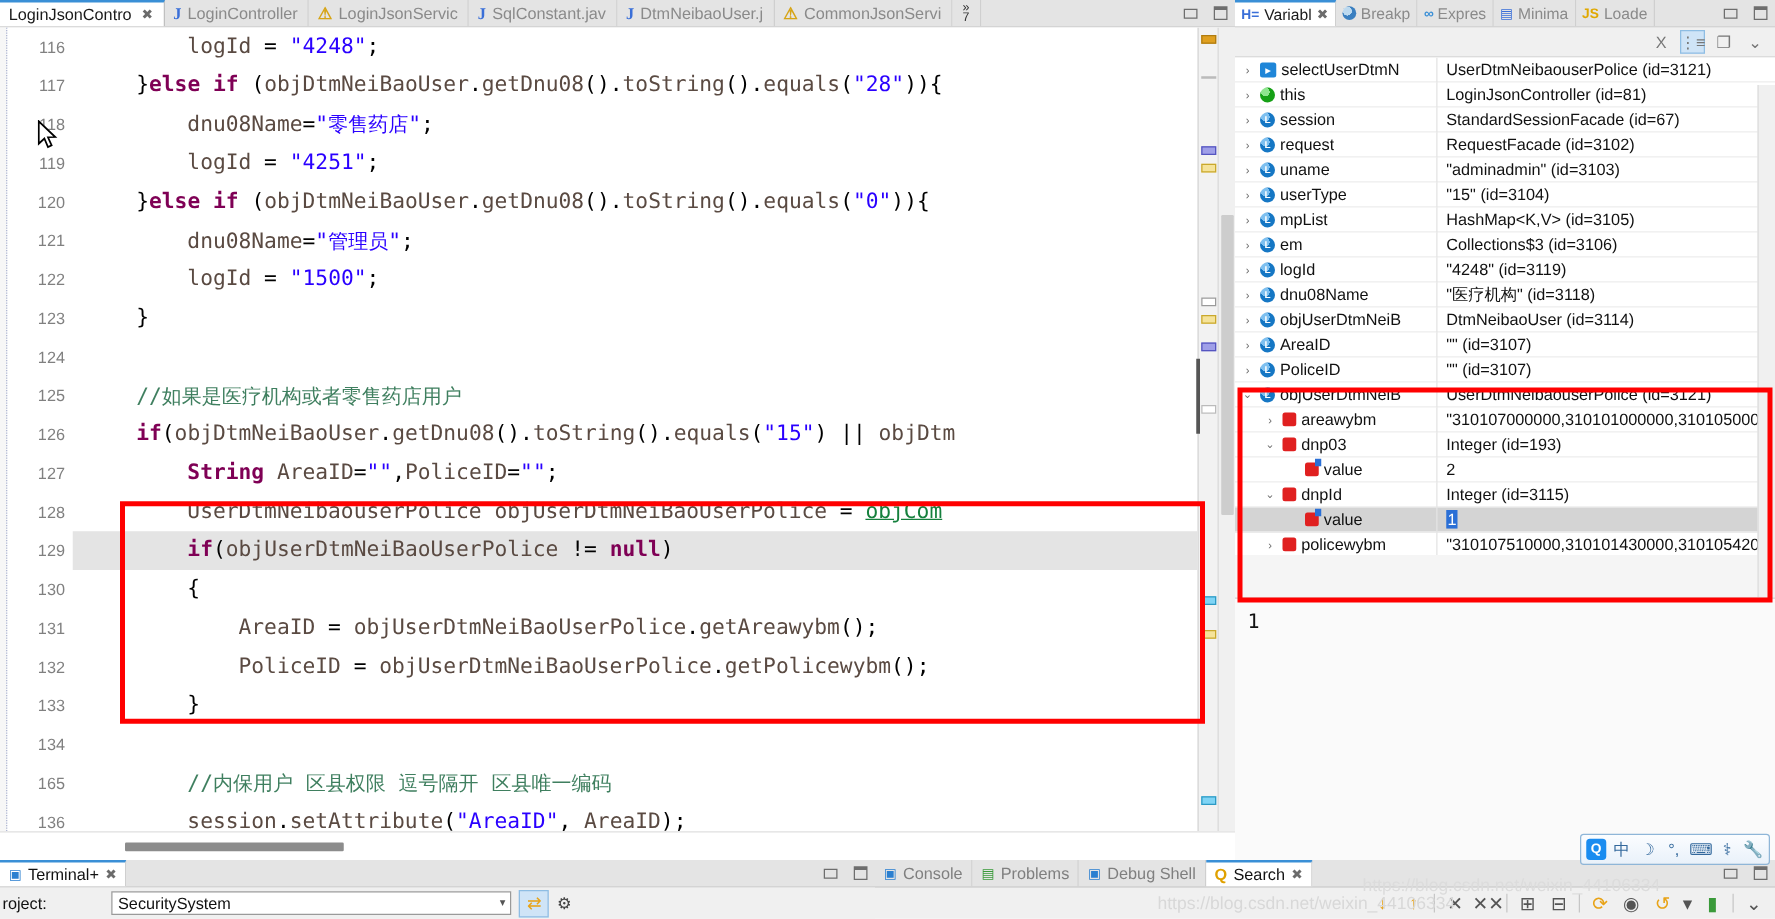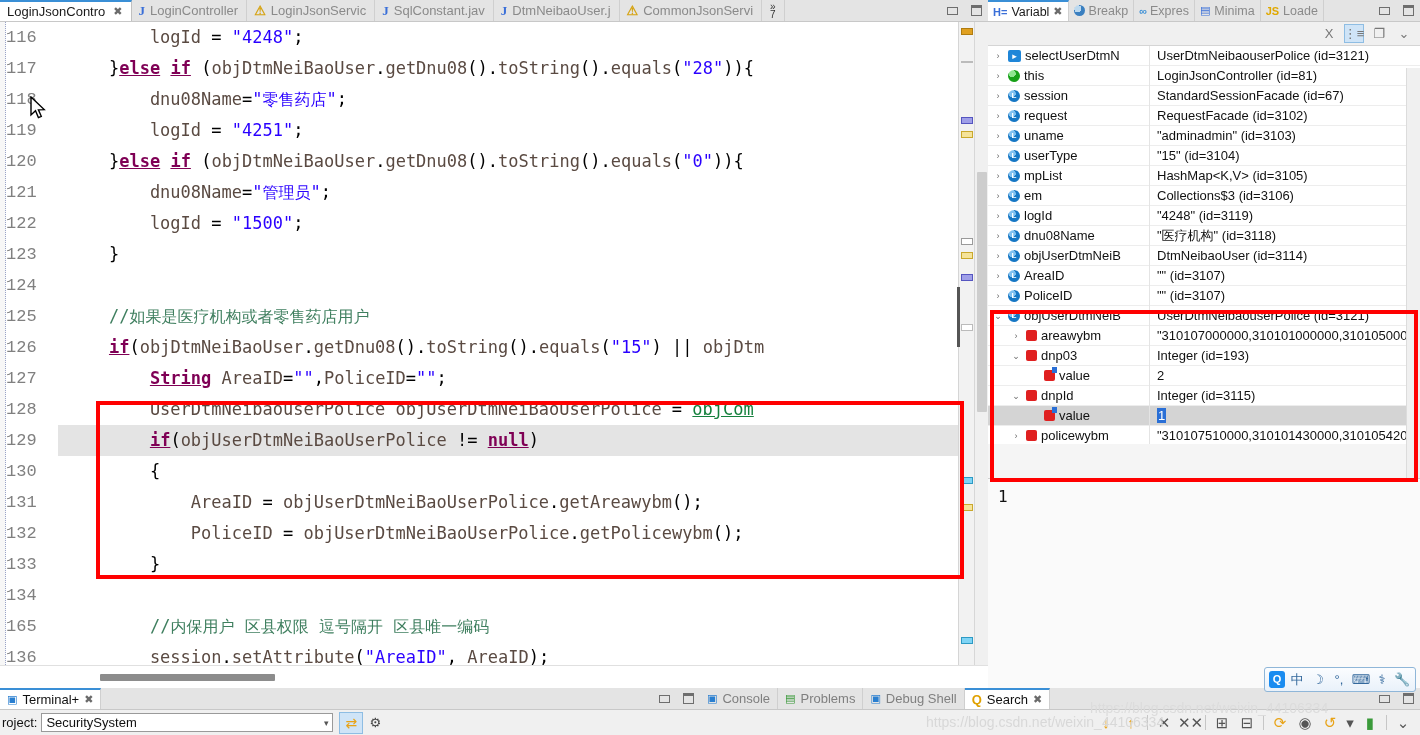--- a/index.html
+++ b/index.html
@@ -68,34 +68,34 @@
   #editor-body {
     position: relative; height: 643px; background: #ffffff;
     display: flex; overflow: hidden;
   }
   #gutter-left {
     width: 6px; background: #f7f7f7; border-right: 1px dotted #9aa4c8;
     flex: none;
   }
   #linenos {
     width: 52px; flex: none; background: #ffffff;
-    font-family: Liberation Mono, monospace;
-    font-size: 17px; color: #808080;
-    text-align: left; padding-right: 6px;
+    font-family: Liberation Sans, sans-serif;
+    font-size: 13px; color: #808080;
+    text-align: right; padding-right: 6px;
   }
   #linenos div { height: 31px; line-height: 31px; }
   #code {
     flex: 1; position: relative; background: #ffffff;
     font-family: "DejaVu Sans Mono", monospace;
     font-size: 17px; color: #5a4a42;
     white-space: pre; overflow: hidden;
   }
   #code .cl { height: 31px; line-height: 31px; padding-left: 10px; }
   #code .cl.hl { background: #e4e4e4; }
-  .kw  { color: #7f0055; font-weight: bold; text-decoration: underline; }
+  .kw  { color: #7f0055; font-weight: bold; }
   .str { color: #2a00ff; }
   .cmt { color: #3f7f5f; text-align: right; }
   .lnk { color: #15803d; text-decoration: underline; }
   .pun { color: #000000; }
   .cjk { font-family: "DejaVu Sans", sans-serif; font-size: 16px; }
 
   
   #ruler {
     width: 16px; flex: none; background: #f2f2f2;
     border-left: 1px solid #d5d5d5; position: relative;
@@ -268,23 +268,23 @@
     display: flex; align-items: center; gap: 5px; padding: 0 7px;
     font-size: 13px; color: #7f7f7f; background: #e4e4e4;
     border-right: 1px solid #cfcfcf; white-space: nowrap;
   }
   .btab.active { background: #ffffff; color: #111; border-top: 2px solid #3a8fd6; }
   .btab .closex { font-size: 11px; color: #6b6b6b; }
 
   .bcontent { height: 25px; background: #f0f0f0; display: flex; align-items: center; }
   #proj-label { font-size: 13px; color: #111; padding: 0 4px 0 2px; }
   #proj-select {
-    width: 292px; height: 19px; background: #ffffff; border: 1px solid #9a9a9a;
+    width: 320px; height: 19px; background: #ffffff; border: 1px solid #9a9a9a;
     font-size: 13px; color: #111; display: flex; align-items: center;
-    justify-content: space-between; padding: 0 4px;
+    justify-content: space-between; padding: 0 4px; margin-left: 48px;
   }
   #proj-select .chev { font-size: 9px; color: #555; }
   .bc-btn { width: 24px; height: 22px; display: flex; align-items: center; justify-content: center; }
   .bc-btn.sel { background: #cfe4f7; border: 1px solid #8ebde3; }
 
   #search-toolbar {
     height: 25px; display: flex; align-items: center; justify-content: flex-end;
     gap: 3px; padding-right: 6px; position: relative;
   }
   #search-toolbar .sbtn { width: 22px; text-align: center; font-size: 15px; color: #555; }

